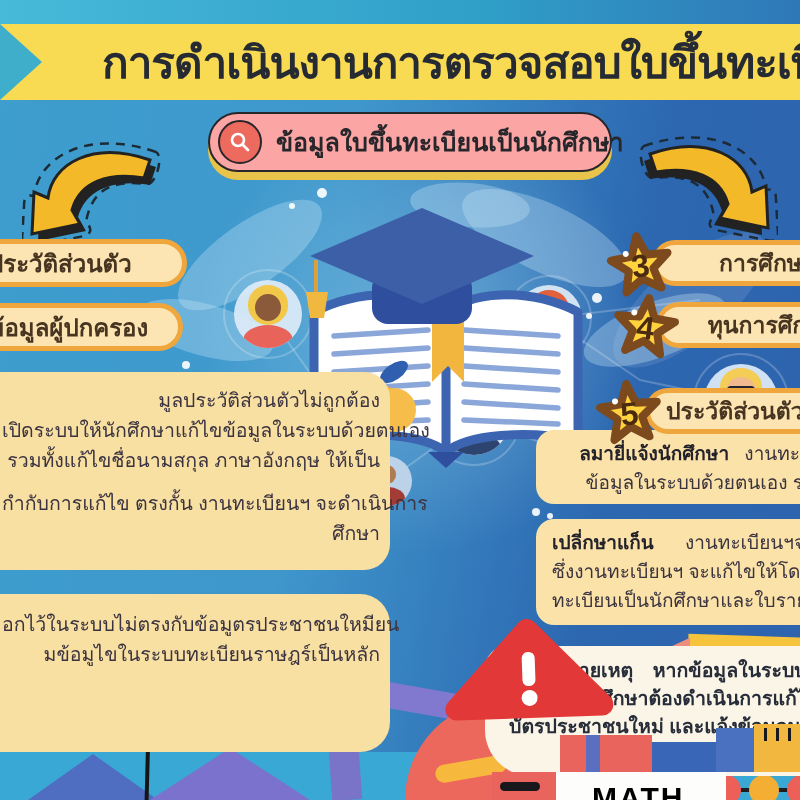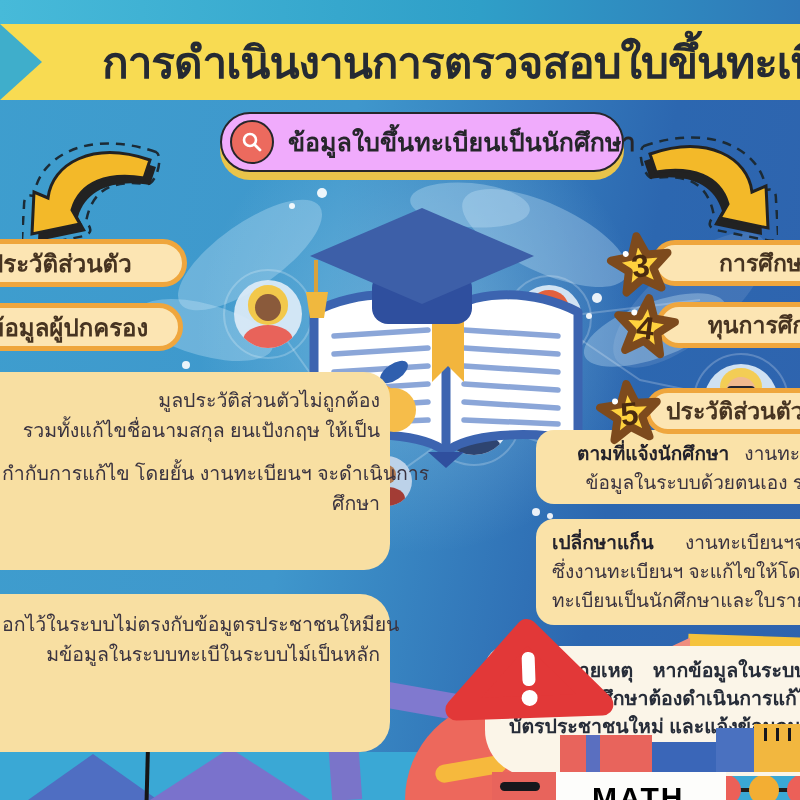--- a/index.html
+++ b/index.html
@@ -21,21 +21,21 @@
   
   .avatar{border-radius:50%;overflow:hidden;z-index:2;background:rgba(221,235,247,.92);}
   .avatar .hair,.avatar .face,.avatar .body,.avatar .acc{position:absolute;}
   
   .banner{left:0;top:24px;width:800px;height:76px;background:#F8DB52;z-index:7;}
   .banner-notch{left:0;top:24px;width:42px;height:76px;background:#3FAECB;z-index:8;
     clip-path:polygon(0 0,100% 50%,0 100%);}
   .banner-title{left:102px;top:24px;height:76px;display:flex;align-items:center;z-index:8;
     font-size:44px;font-weight:700;color:#252A33;white-space:nowrap;letter-spacing:-1px;}
   
-  .search-pill{left:220px;top:112px;width:404px;height:60px;background:#f0abfc;
+  .search-pill{left:208px;top:112px;width:404px;height:60px;background:#fca5a5;
     border:2.5px solid #26262B;border-radius:32px;z-index:9;display:flex;align-items:center;
     padding-left:8px;box-shadow:0 8px 0 #E9C44A;}
   .search-icon-circle{width:44px;height:44px;border-radius:50%;background:#EC6A5E;
     border:2px solid #26262B;display:flex;align-items:center;justify-content:center;flex:0 0 auto;}
   .search-label{font-size:25px;font-weight:700;margin-left:14px;color:#26262B;white-space:nowrap;}
   
   .pill{background:#FCE5B3;border:5px solid #EFA63D;border-radius:28px;z-index:6;
     display:flex;align-items:center;font-size:24px;font-weight:600;color:#473421;white-space:nowrap;}
   .pill-left{padding-left:58px;}
   .pill-right{justify-content:center;font-size:23px;}
@@ -217,34 +217,35 @@
     <text x="38" y="53" text-anchor="middle" font-size="32" font-weight="bold" fill="#4A2A10">4</text>
   </svg>
   <svg class="abs" style="left:591px;top:372px;z-index:6;transform:rotate(-6deg);" width="76" height="76" viewBox="0 0 76 76">
     <path d="M38,12 L45.6,31.5 L66.5,32.7 L50.4,46 L55.6,66.3 L38,55 L20.4,66.3 L25.6,46 L9.5,32.7 L30.4,31.5 Z" fill="#FFD23E" stroke="#7D4A1D" stroke-width="8" stroke-linejoin="round"></path>
     <circle cx="25" cy="28" r="3" fill="#FFFFFF"></circle>
     <text x="38" y="53" text-anchor="middle" font-size="32" font-weight="bold" fill="#4A2A10">5</text>
   </svg>
 
   <div class="abs ybox" style="left:-55px;top:372px;width:445px;height:198px;padding:13px 10px 0 57px;border-radius:26px;">
     <div class="t-line">มูลประวัติส่วนตัวไม่ถูกต้อง</div>
-    <div class="t-line">รวมทั้งแก้ไขชื่อนามสกุล ยนเปังกฤษ ให้เป็น</div>
+    <div class="t-line">เปิดระบบให้นักศึกษาแก้ไขข้อมูลในระบบด้วยตนเอง</div>
+    <div class="t-line">รวมทั้งแก้ไขชื่อนามสกุล ภาษาอังกฤษ ให้เป็น</div>
     <div class="pgap"></div>
-    <div class="t-line">กำกับการแก้ไข โดยยั้น งานทะเบียนฯ จะดำเนินการ</div>
+    <div class="t-line">กำกับการแก้ไข ตรงกั้น งานทะเบียนฯ จะดำเนินการ</div>
     <div class="t-line">ศึกษา</div>
   </div>
 
   <div class="abs ybox" style="left:-55px;top:594px;width:445px;height:158px;padding:15px 10px 0 57px;border-radius:30px;">
     <div class="t-line">อกไว้ในระบบไม่ตรงกับข้อมูตรประชาชนใหมียน</div>
-    <div class="t-line">มข้อมูลในระบบทะเบีในระบบไม์เป็นหลัก</div>
+    <div class="t-line">มข้อมูไขในระบบทะเบียนราษฎร์เป็นหลัก</div>
   </div>
 
   <div class="abs rbox" style="left:536px;top:430px;width:344px;height:74px;padding:9px 0 0 16px;">
     <div class="t-line">
-      <b>ตามที่แจ้งนักศึกษา</b>
+      <b>ลมายี่แจ้งนักศึกษา</b>
       <span style="margin-left:10px;">งานทะเบียนฯ จะ</span>
     </div>
     <div class="t-line">ข้อมูลในระบบด้วยตนเอง ระหว่างวัน</div>
   </div>
 
   <div class="abs rbox" style="left:536px;top:519px;width:344px;height:106px;padding:9px 0 0 16px;">
     <div class="t-line">
       <b>เปลี่กษาแก็น</b>
       <span style="margin-left:26px;">งานทะเบียนฯจะไม่เปิดระบบ</span>
     </div>

